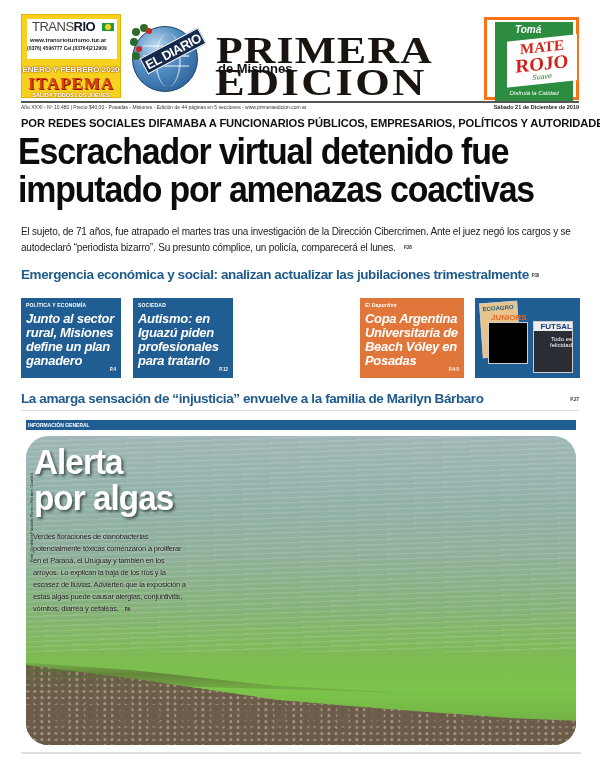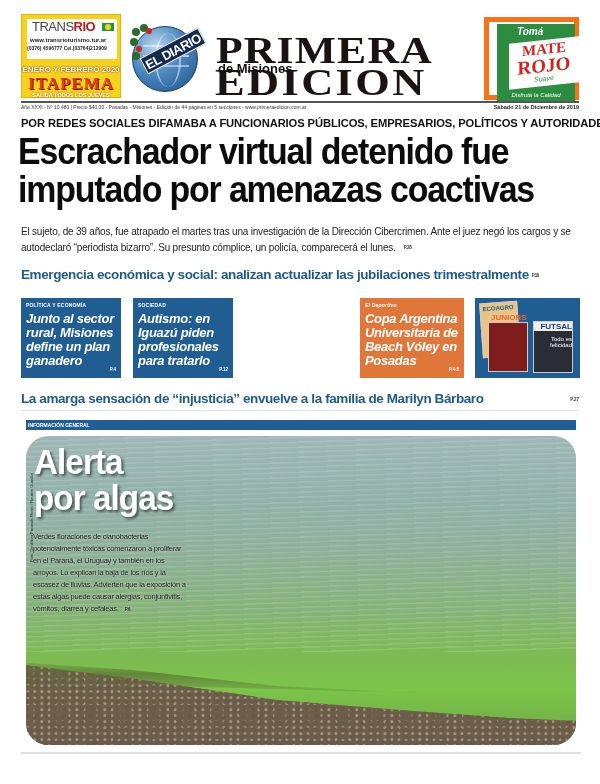--- a/index.html
+++ b/index.html
@@ -13,21 +13,21 @@
     position: absolute; left: 21px; top: 14px; width: 100px; height: 84px;
     background: #f6d21e; border: 1px solid #e3b500;
   }
   .ad-left .top-white {
     position: absolute; left: 5px; top: 4px; width: 90px; height: 40px; background: #fff;
   }
   .ad-left .brand {
     position: absolute; left: 10px; top: 4px; font-size: 13px; letter-spacing: -0.5px;
     color: #444; font-family: "Liberation Sans", sans-serif;
   }
-  .ad-left .brand b { color: #b91c1c; font-weight: bold; }
+  .ad-left .brand b { color: #0f172a; font-weight: bold; }
   .ad-left .flag {
     position: absolute; left: 80px; top: 8px; width: 12px; height: 8px; background: #1f9a3a;
   }
   .ad-left .flag::after {
     content: ""; position: absolute; left: 3px; top: 1px; width: 6px; height: 6px;
     border-radius: 50%; background: #f2d21a;
   }
   .ad-left .web { position: absolute; left: 8px; top: 22px; font-size: 6px; font-weight: bold; color: #222; }
   .ad-left .phones { position: absolute; left: 5px; top: 30px; font-size: 5px; font-weight: bold; color: #222; white-space: nowrap; }
   .ad-left .dates {
@@ -77,21 +77,21 @@
     transform: scaleX(1.18); transform-origin: left top;
   }
   .title-edicion {
     position: absolute; left: 215px; top: 66px; font-family: "Liberation Serif", serif;
     font-weight: bold; font-size: 37px; line-height: 34px; color: #1a1410; letter-spacing: 2px;
     transform: scaleX(1.2); transform-origin: left top;
   }
 
   .ad-right {
     position: absolute; left: 484px; top: 17px; width: 95px; height: 83px;
-    border: 5px solid #f97316; background: #fff;
+    border: 3px solid #f97316; background: #fff;
   }
   .ad-right .green {
     position: absolute; left: 8px; top: 2px; width: 78px; height: 79px; background: #2c8c3f;
   }
   .ad-right .tag {
     position: absolute; left: 20px; top: 2px; font-size: 10px; font-weight: bold; color: #fff; font-style: italic;
   }
   .ad-right .label {
     position: absolute; left: 12px; top: 16px; width: 70px; height: 46px; background: #fff;
     transform: skewY(-6deg);
@@ -138,21 +138,21 @@
   .teaser .title { font-size: 13px; font-weight: bold; line-height: 14px; margin-top: 4px; letter-spacing: -0.3px; font-style: italic; }
   .teaser .pref { position: absolute; right: 5px; bottom: 6px; font-size: 4.5px; font-weight: bold; }
   .teaser.t1 { left: 21px; width: 100px; }
   .teaser.t2 { left: 133px; width: 100px; }
   .teaser.t3 { left: 246px; width: 100px; }
   .teaser.t4 { left: 360px; width: 104px; background: #e0763a; }
   .teaser.t4 .section { font-style: italic; text-transform: none; }
   .teaser.t5 { left: 475px; width: 105px; background: #1f5d92; padding: 0; }
   .mag { position: absolute; background: #eee; border: 1px solid #ccc; }
   .mag.m1 { left: 6px; top: 4px; width: 38px; height: 55px; background: #e8c489; transform: rotate(-4deg); }
-  .mag.m2 { left: 13px; top: 24px; width: 40px; height: 50px; background: #7f1d1d; }
+  .mag.m2 { left: 13px; top: 24px; width: 40px; height: 42px; background: #000000; }
   .mag.m3 { left: 58px; top: 23px; width: 40px; height: 52px; background: #2a2d33; text-align: right; }
   .mag .mt { position: absolute; left: 2px; top: 2px; font-size: 6px; font-weight: bold; color: #1a5f8c; }
   .mag.m2 .mt { color: #e6672c; top: -10px; left: 2px; font-size: 8px; }
   .mag.m3 .mt { color: #fff; background: #eee; color: #1d3a7a; font-size: 8px; top: 0; left: 0; width: 100%; padding-left: 2px; }
   .mag.m3 .sub { position: absolute; left: 8px; top: 14px; color: #fff; font-size: 6px; line-height: 6px; }
 
   
   .third-head {
     position: absolute; left: 21px; top: 391px; width: 520px; font-size: 13.5px; font-weight: bold;
     color: #1e5a8c; white-space: nowrap; letter-spacing: -0.4px;
@@ -244,21 +244,21 @@
       <div class="disfruta">Disfrutá la Calidad</div>
     </div>
   </div>
 
   <div class="mast-rule"></div>
   <div class="info-line">Año XXXI - Nº 10.480 | Precio $40,00 - Posadas - Misiones - Edición de 44 páginas en 5 secciones - www.primeraedicion.com.ar</div>
   <div class="date-line">Sábado 21 de Diciembre de 2019</div>
 
   <div class="kicker">POR REDES SOCIALES DIFAMABA A FUNCIONARIOS PÚBLICOS, EMPRESARIOS, POLÍTICOS Y AUTORIDADES</div>
   <div class="headline">Escrachador virtual detenido fue imputado por amenazas coactivas</div>
-  <div class="deck"><span>El sujeto, de 39 años, fue atrapado el martes tras una investigación de la Dirección Cibercrimen. Ante el juez negó los cargos y se autodeclaró “periodista bizarro”. Su presunto cómplice, un policía, comparecerá el lunes.</span><span class="page-ref">P.28</span></div>
+  <div class="deck"><span>El sujeto, de 71 años, fue atrapado el martes tras una investigación de la Dirección Cibercrimen. Ante el juez negó los cargos y se autodeclaró “periodista bizarro”. Su presunto cómplice, un policía, comparecerá el lunes.</span><span class="page-ref">P.28</span></div>
 
   <div class="second-head"><span>Emergencia económica y social: analizan actualizar las jubilaciones trimestralmente</span><span class="page-ref" style="margin-left:3px">P.10</span></div>
 
   <div class="teaser t1">
     <div class="section">POLÍTICA Y ECONOMÍA</div>
     <div class="title">Junto al sector rural, Misiones define un plan ganadero</div>
     <div class="pref">P.4</div>
   </div>
   <div class="teaser t2">
     <div class="section">SOCIEDAD</div>

